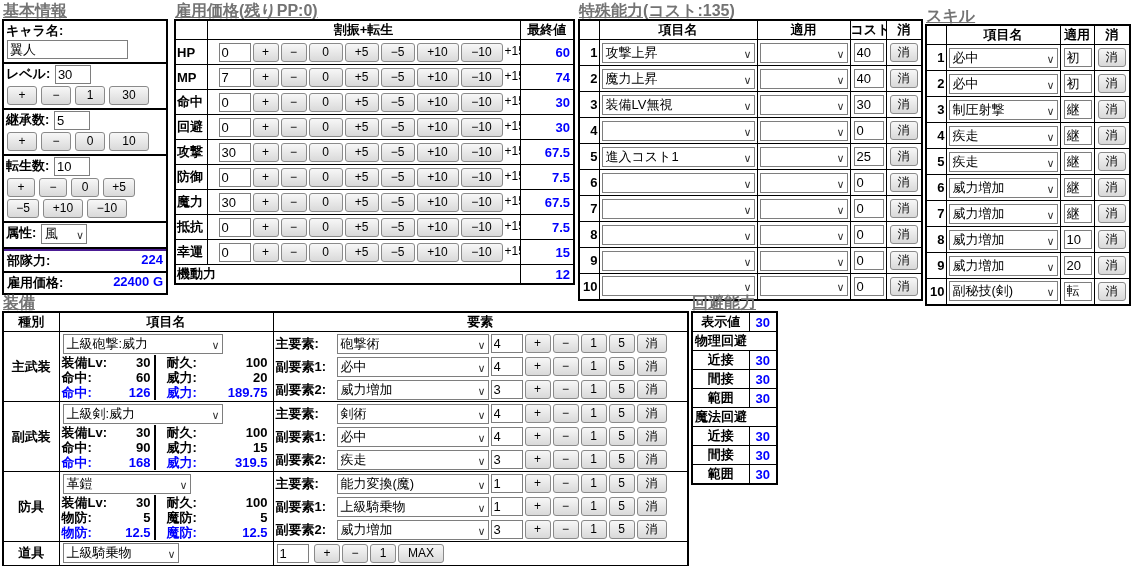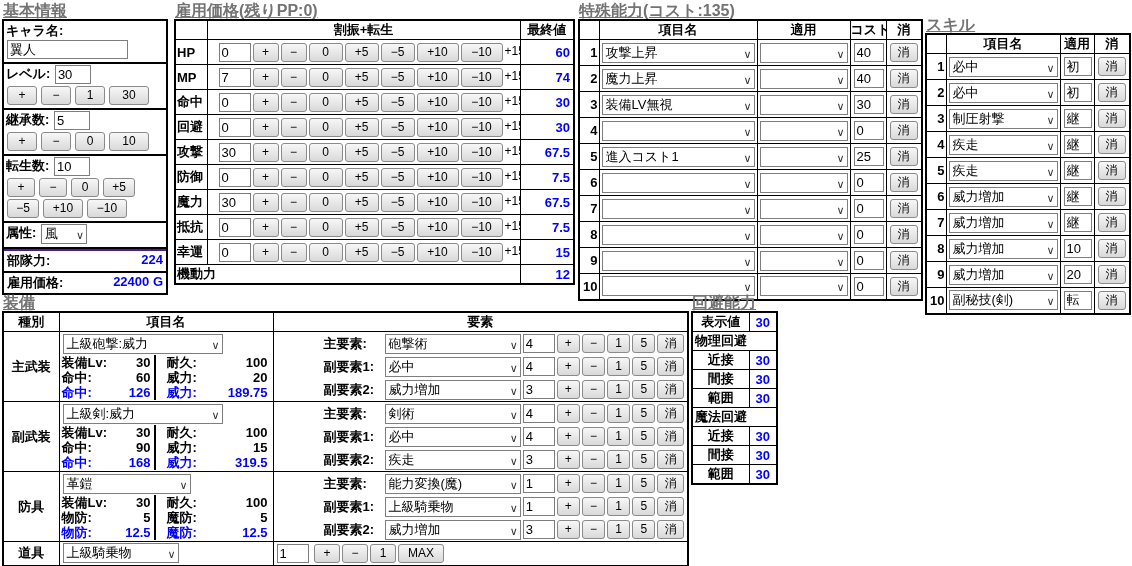--- a/index.html
+++ b/index.html
@@ -48,34 +48,34 @@
   
   #p-stats { left:174px; top:2px; width:401px; }
   #p-stats td { height:25px; }
   #p-stats td.lbl { font-size:13px; padding-left:1px; }
   #p-stats td.ctrl { padding:0 0 0 10px; }
   #p-stats td.fin { text-align:right; padding-right:3px; }
   #p-stats .clip { font-weight:normal; font-size:12px; margin-left:1px; }
 
   
   #p-special { left:578px; top:2px; width:345px; }
-  #p-skills  { left:925px; top:16px; width:206px; }
+  #p-skills  { left:925px; top:7px; width:206px; }
   #p-special td, #p-skills td { height:26px; }
   td.no { text-align:right; padding-right:1px; font-size:13px; }
   .fullsel { width:100%; margin:0; }
 
   
   #p-equip { left:2px; top:294px; width:757px; }
   #p-equip td { vertical-align:middle; }
   #p-equip td.etype { text-align:center; font-size:13px; }
   #p-equip .stats { display:flex; margin-top:1px; font-size:13px; }
   #p-equip .scol-l { width:94px; border-right:2px solid #000; padding-right:3px; }
   #p-equip .scol-r { width:112px; padding-left:11px; }
   #p-equip .srow { display:flex; justify-content:space-between; line-height:15px; }
-  #p-equip .el-row { display:flex; align-items:center; height:23px;margin-left:48px; }
+  #p-equip .el-row { display:flex; align-items:center; height:23px; }
   #p-equip .el-lbl { min-width:60px; font-size:13px; }
 
   
   #p-evade { left:691px; top:294px; width:87px; }
   #p-evade td { height:18px; text-align:center; }
   #p-evade td.ev-val { font-size:13px; }
 </style>
 </head>
 <body>
 

